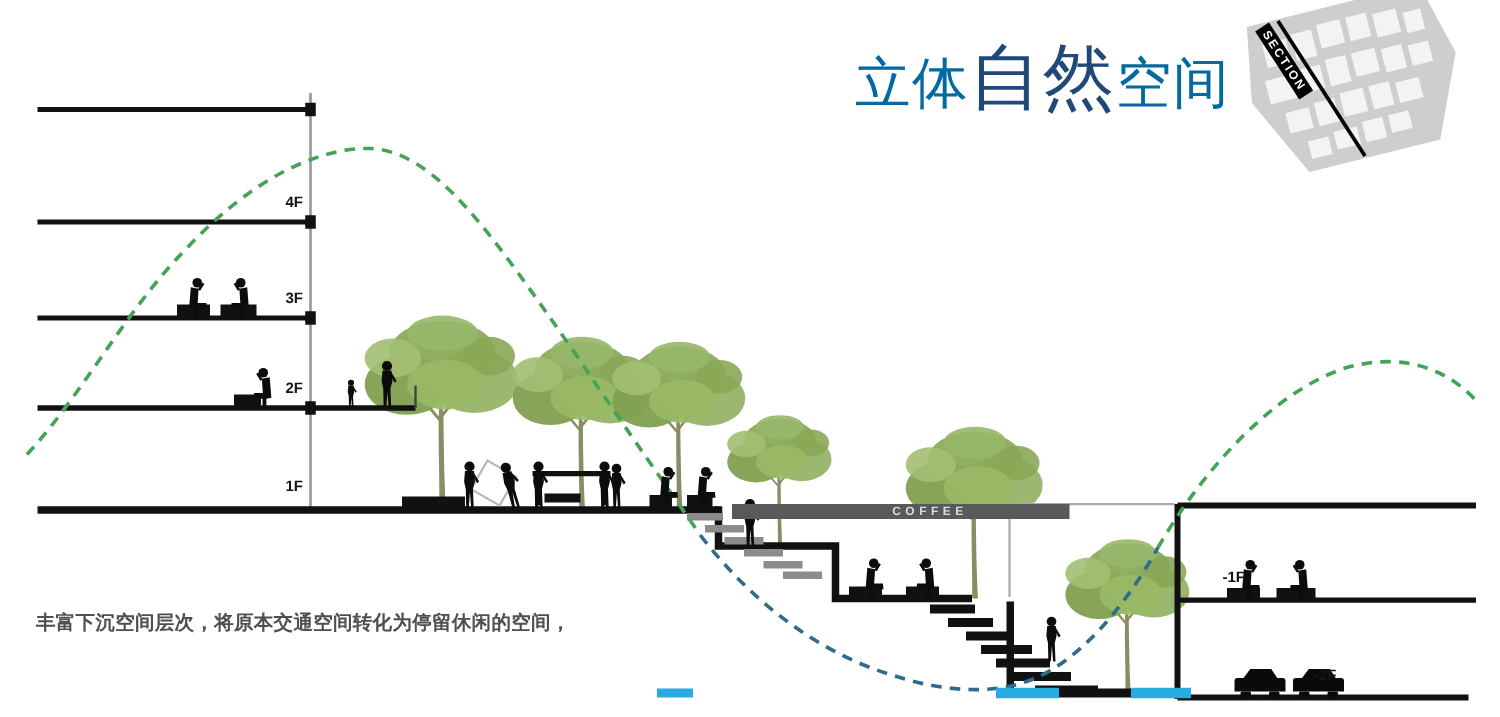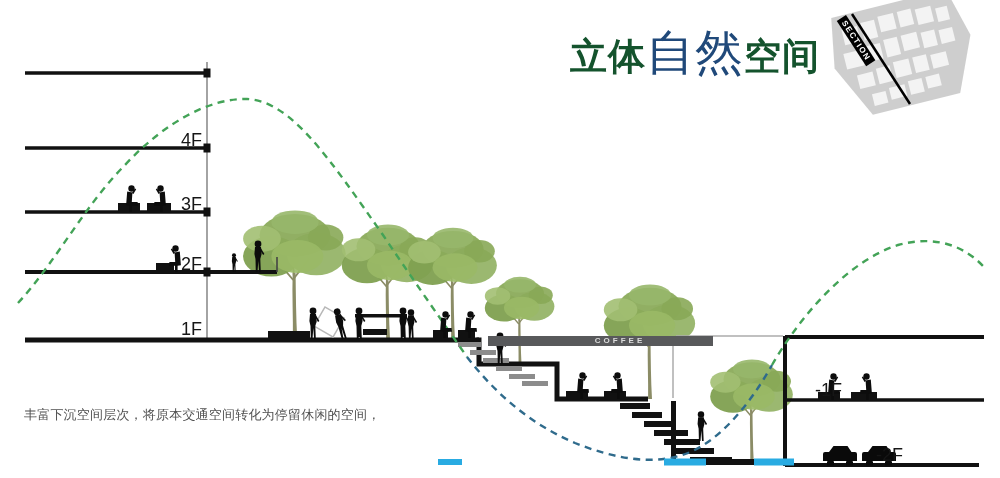--- a/index.html
+++ b/index.html
@@ -3,40 +3,40 @@
 <meta charset="utf-8">
 <style>
   html,body{margin:0;padding:0;background:#fff;}
   #stage{position:relative;width:1000px;height:478px;background:#ffffff;overflow:hidden;
          font-family:"Liberation Sans", sans-serif;}
   #drawing{position:absolute;left:0;top:0;}
 
   
   .title{position:absolute;left:560px;top:26px;width:270px;text-align:center;line-height:54px;white-space:nowrap;}
   .title .row{height:56px;}
-  .t-reg{font-size:37px;font-weight:700;color:#14532d;letter-spacing:1px;}
+  .t-reg{font-size:37px;font-weight:400;color:#0369a1;letter-spacing:1px;}
   .t-em{font-size:48px;font-weight:400;color:#20497a;letter-spacing:1px;}
 
   
-  .flabel{position:absolute;font-size:18px;font-weight:400;color:#161616;width:34px;}
+  .flabel{position:absolute;font-size:10px;font-weight:700;color:#161616;width:34px;}
   .flabel.r{text-align:right;width:28px;}
   #lab-4f{left:174px;top:130px;}
   #lab-3f{left:174px;top:194px;}
   #lab-2f{left:174px;top:254px;}
   #lab-1f{left:174px;top:319px;}
   #lab-b1{left:815px;top:380px;text-align:left;}
   #lab-b2{left:840px;top:445px;text-align:left;margin-left:36px;}
 
   
   .coffee{position:absolute;left:488px;top:336px;width:186px;height:10px;background:#58595b;
           color:#dcdcdc;font-size:8px;line-height:10px;text-align:center;letter-spacing:3px;font-weight:700;padding-left:39px;}
 
   
   .desc{position:absolute;left:24px;top:404px;width:370px;color:#4f4f4f;font-size:13px;line-height:22px;letter-spacing:.2px;}
-  .desc div{white-space:nowrap;}
+  .desc div{white-space:nowrap;font-weight:bold;}
 
   
   .section-tag{position:absolute;left:846px;top:15px;background:#000;color:#fff;font-size:8px;
                letter-spacing:1.5px;padding:1px 4px;transform:rotate(57deg);transform-origin:left top;font-weight:700;}
 </style>
 </head>
 <body>
 
 <div id="stage">
 

